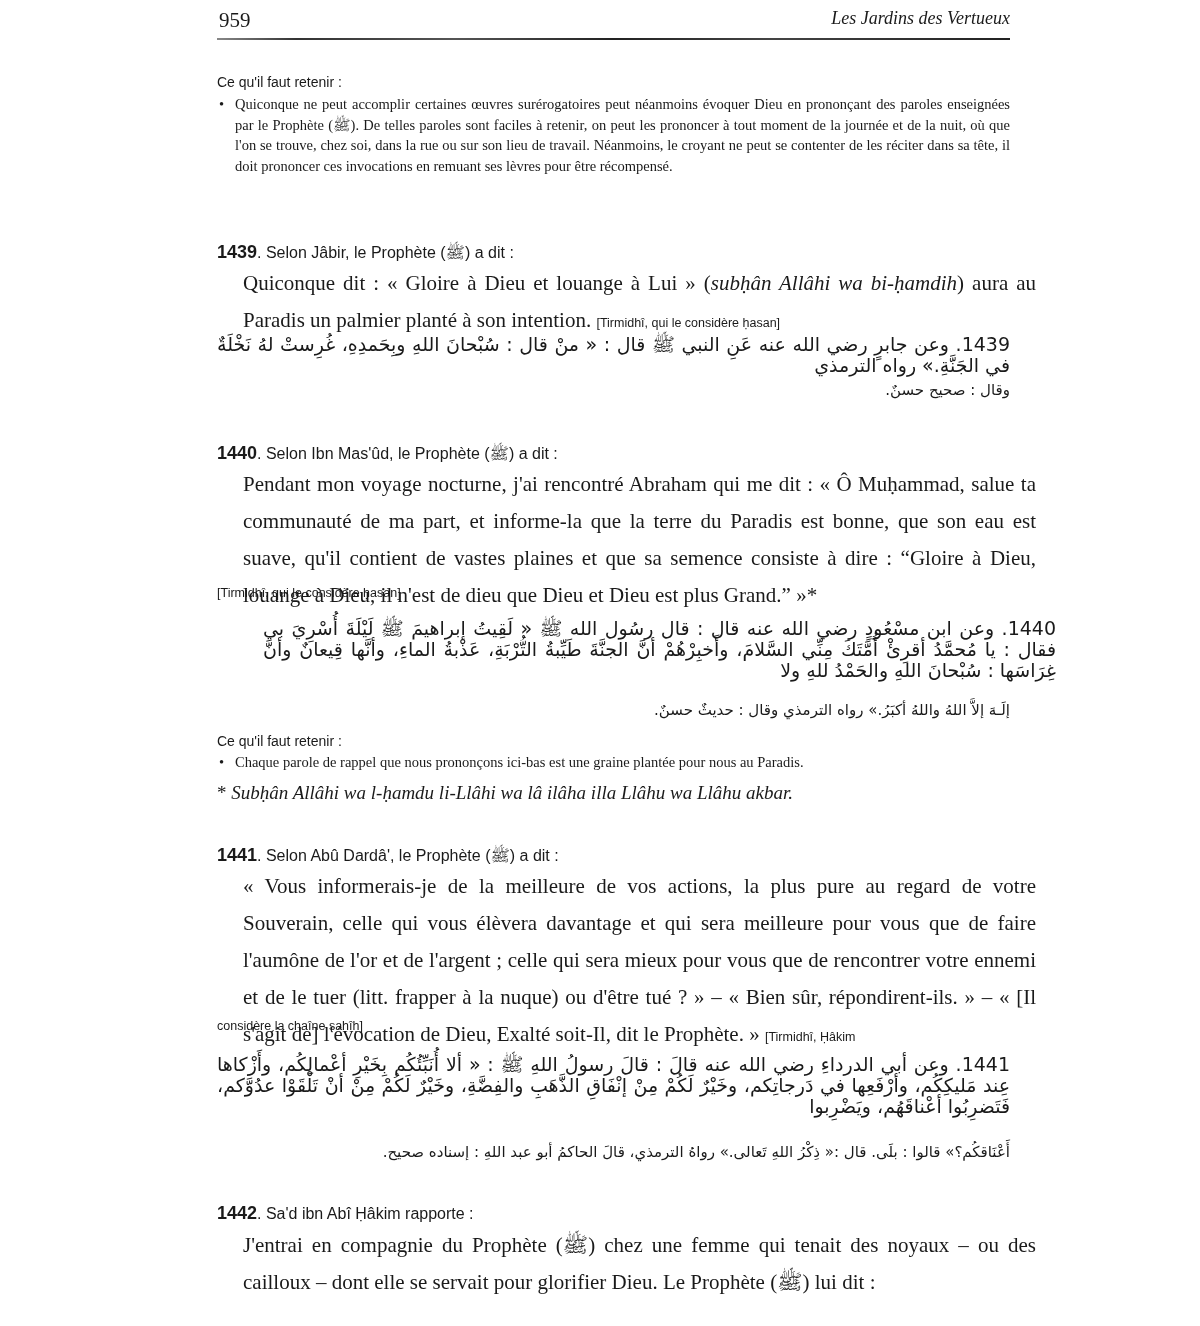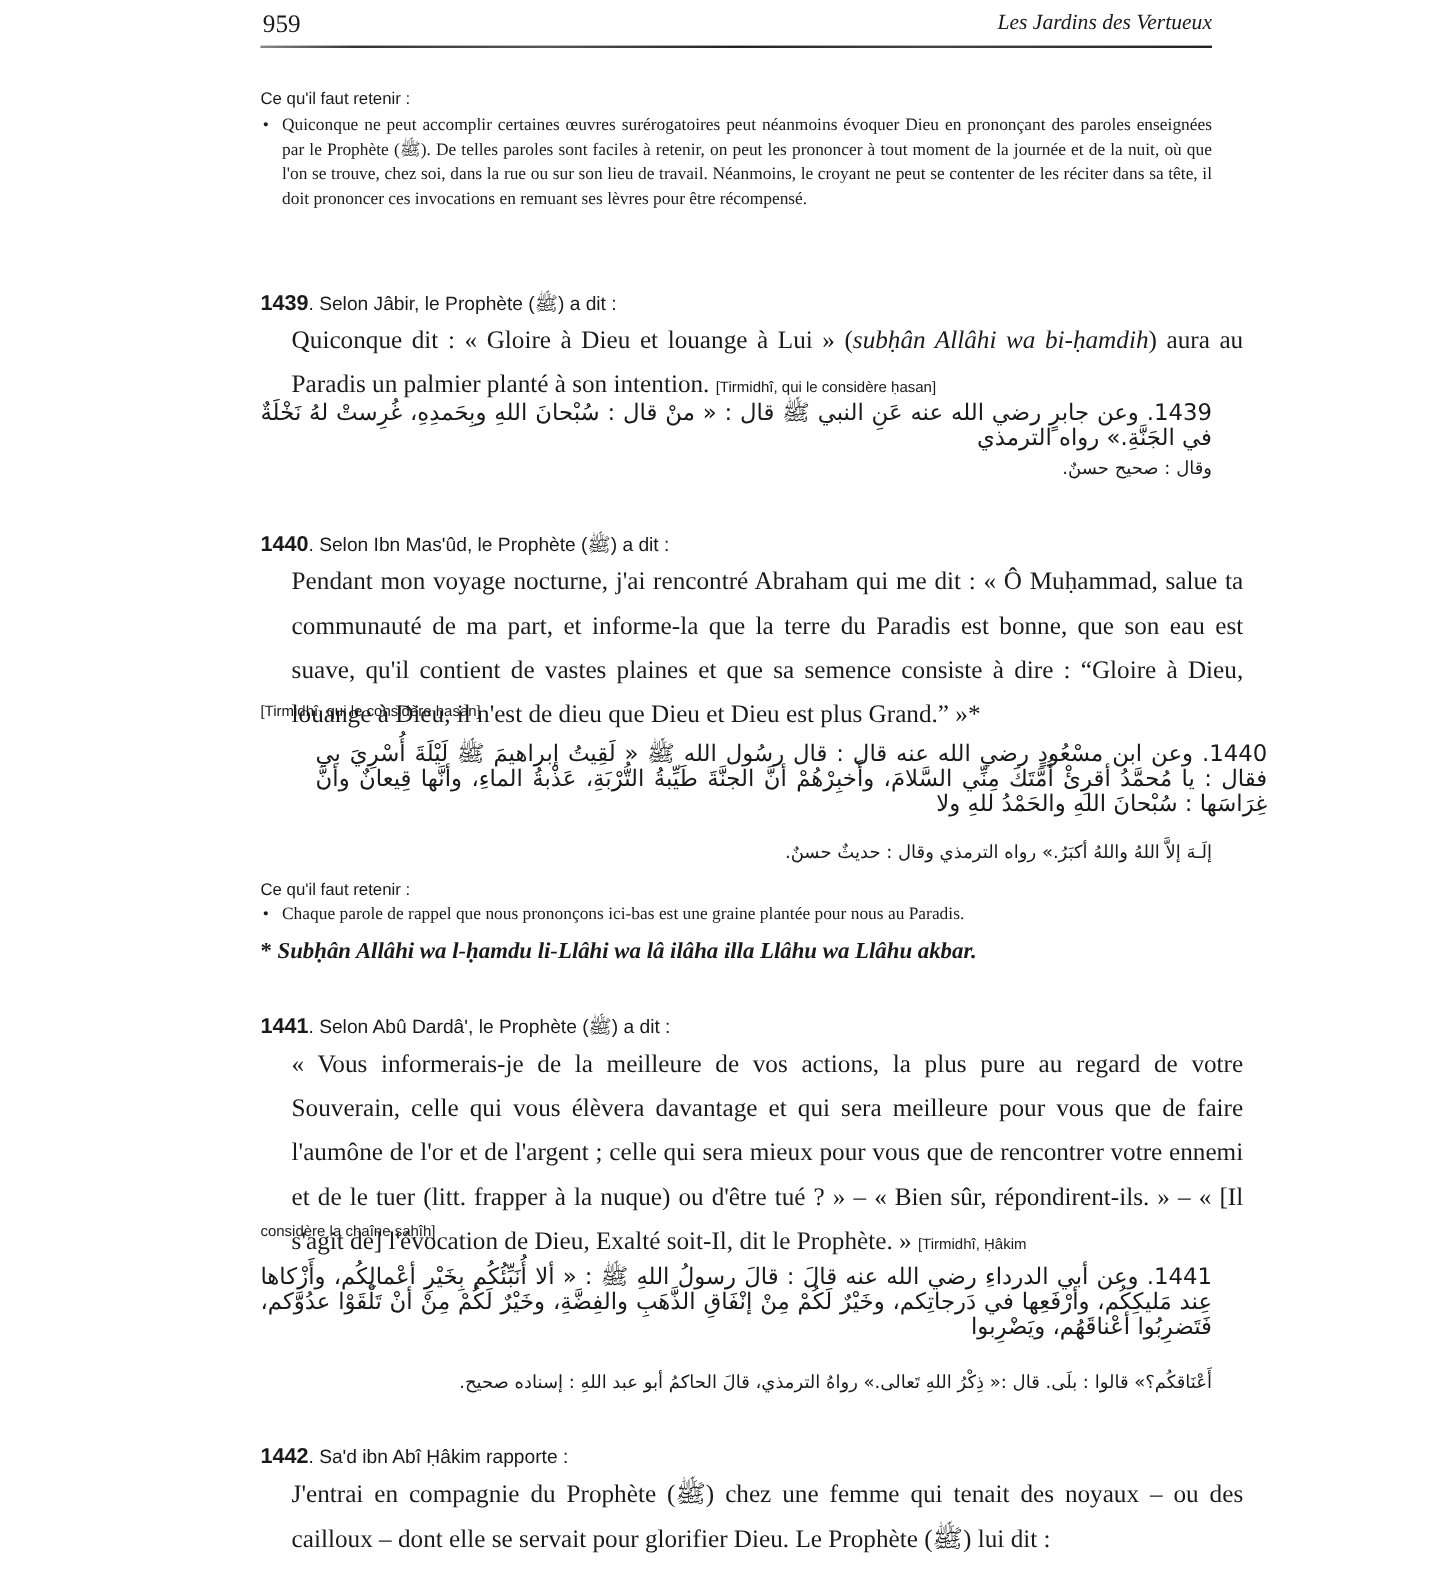--- a/index.html
+++ b/index.html
@@ -16,21 +16,21 @@
   .retenir-text .body { display: block; padding-left: 18px; }
 
   .hadith-head { position: absolute; left: 0; font-family: Liberation Sans, sans-serif; font-size: 16px; }
   .hadith-head .num { font-weight: bold; font-size: 18px; }
   .fr-text { position: absolute; left: 0; width: 793px; font-family: "Liberation Serif", serif; font-size: 21px; line-height: 37px; text-align: justify; margin-left: 26px; }
   .fr-text .src { font-family: "Liberation Sans", sans-serif; font-size: 12.5px; }
   .fr-text .it { font-style: italic; }
   .src-line { position: absolute; left: 0; font-family: "Liberation Sans", sans-serif; font-size: 12.5px; }
   .ar-text { position: absolute; left: 0; width: 793px; direction: rtl; text-align: justify; font-family: "DejaVu Sans", sans-serif; font-size: 19px; line-height: 21px; }
   .ar-last { text-align: right; }
-  .note-it { position: absolute; left: 0; font-family: "Liberation Serif", serif; font-size: 19px; font-weight: bold; }
+  .note-it { position: absolute; left: 0; font-family: "Liberation Serif", serif; font-size: 19px; }
   .note-it .t { font-style: italic; }
 </style>
 </head>
 <body>
 
 <div class="page">
 
   <div class="header">
     <span class="page-num">959</span>
     <span class="running-title">Les Jardins des Vertueux</span>

